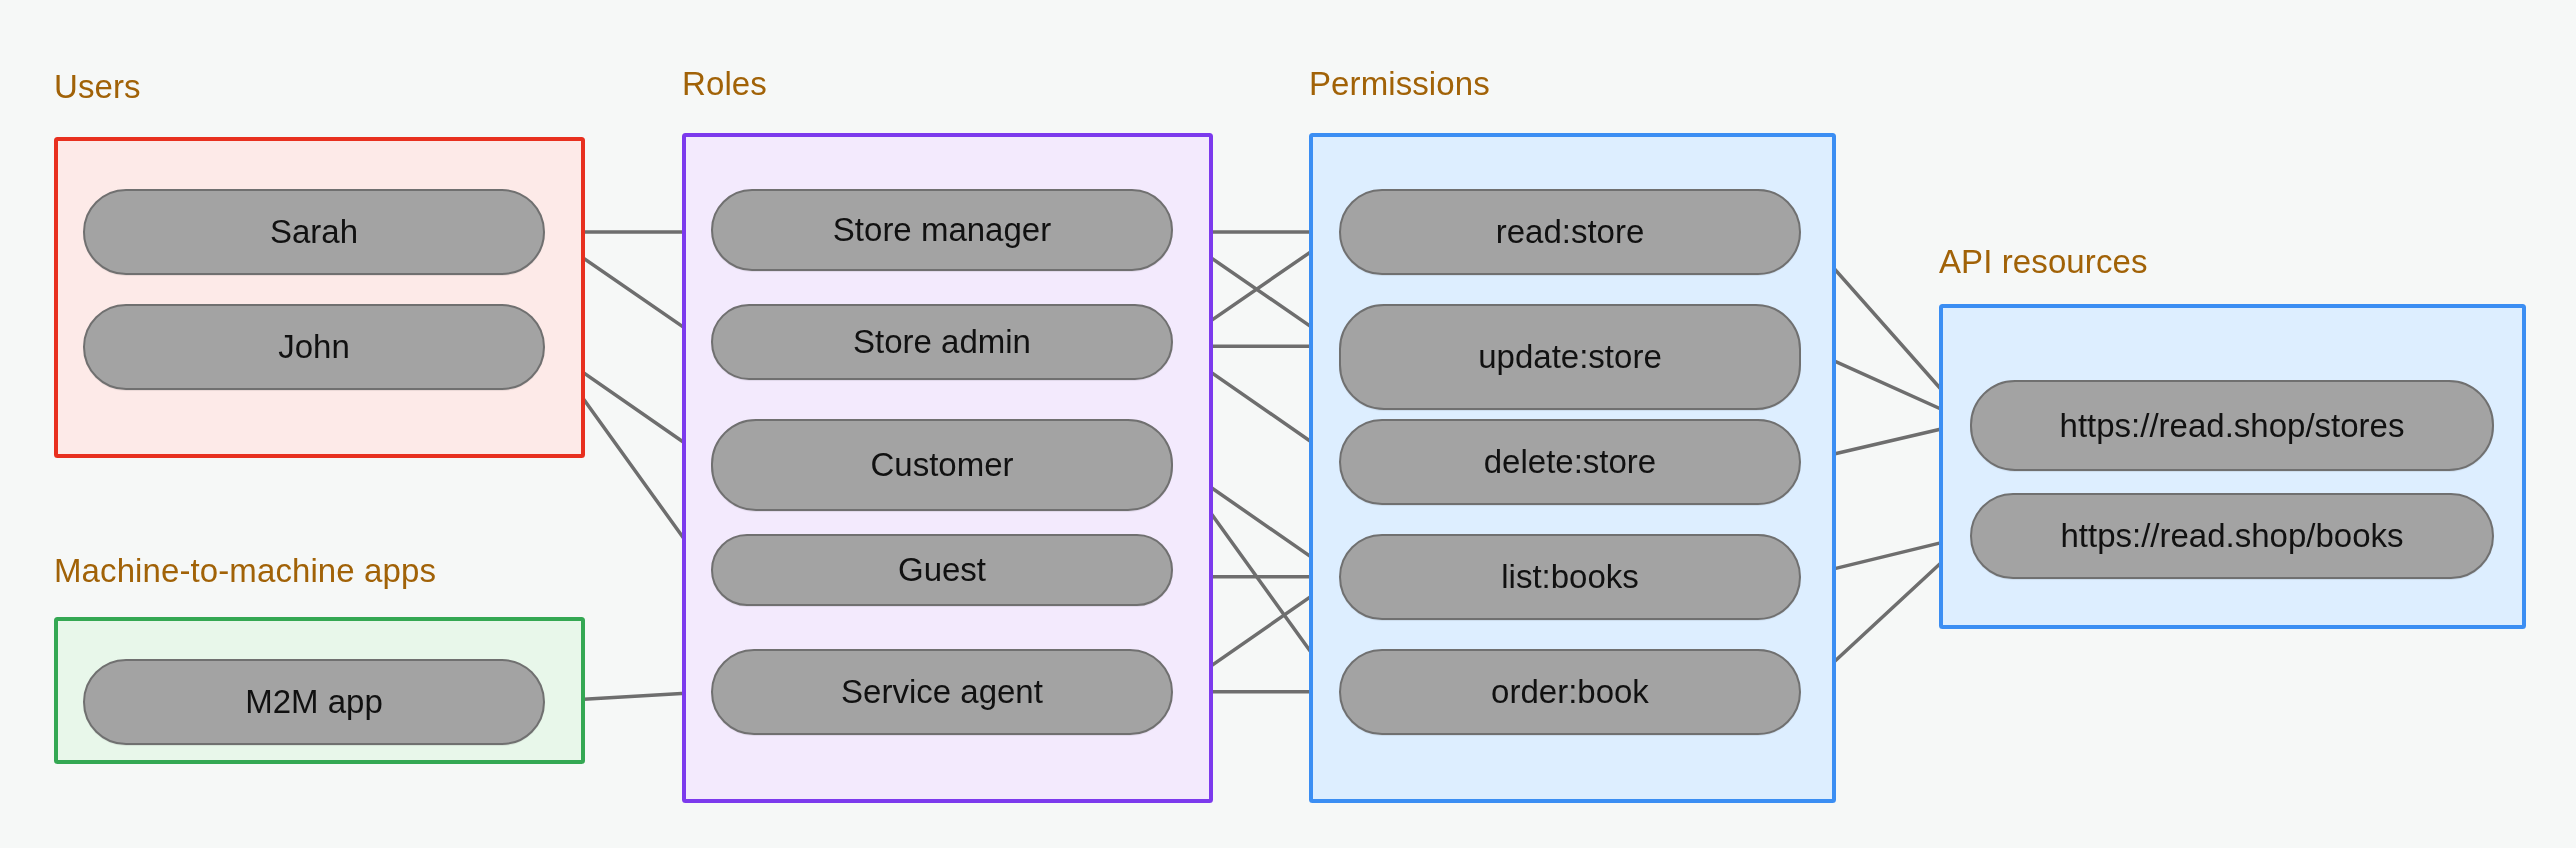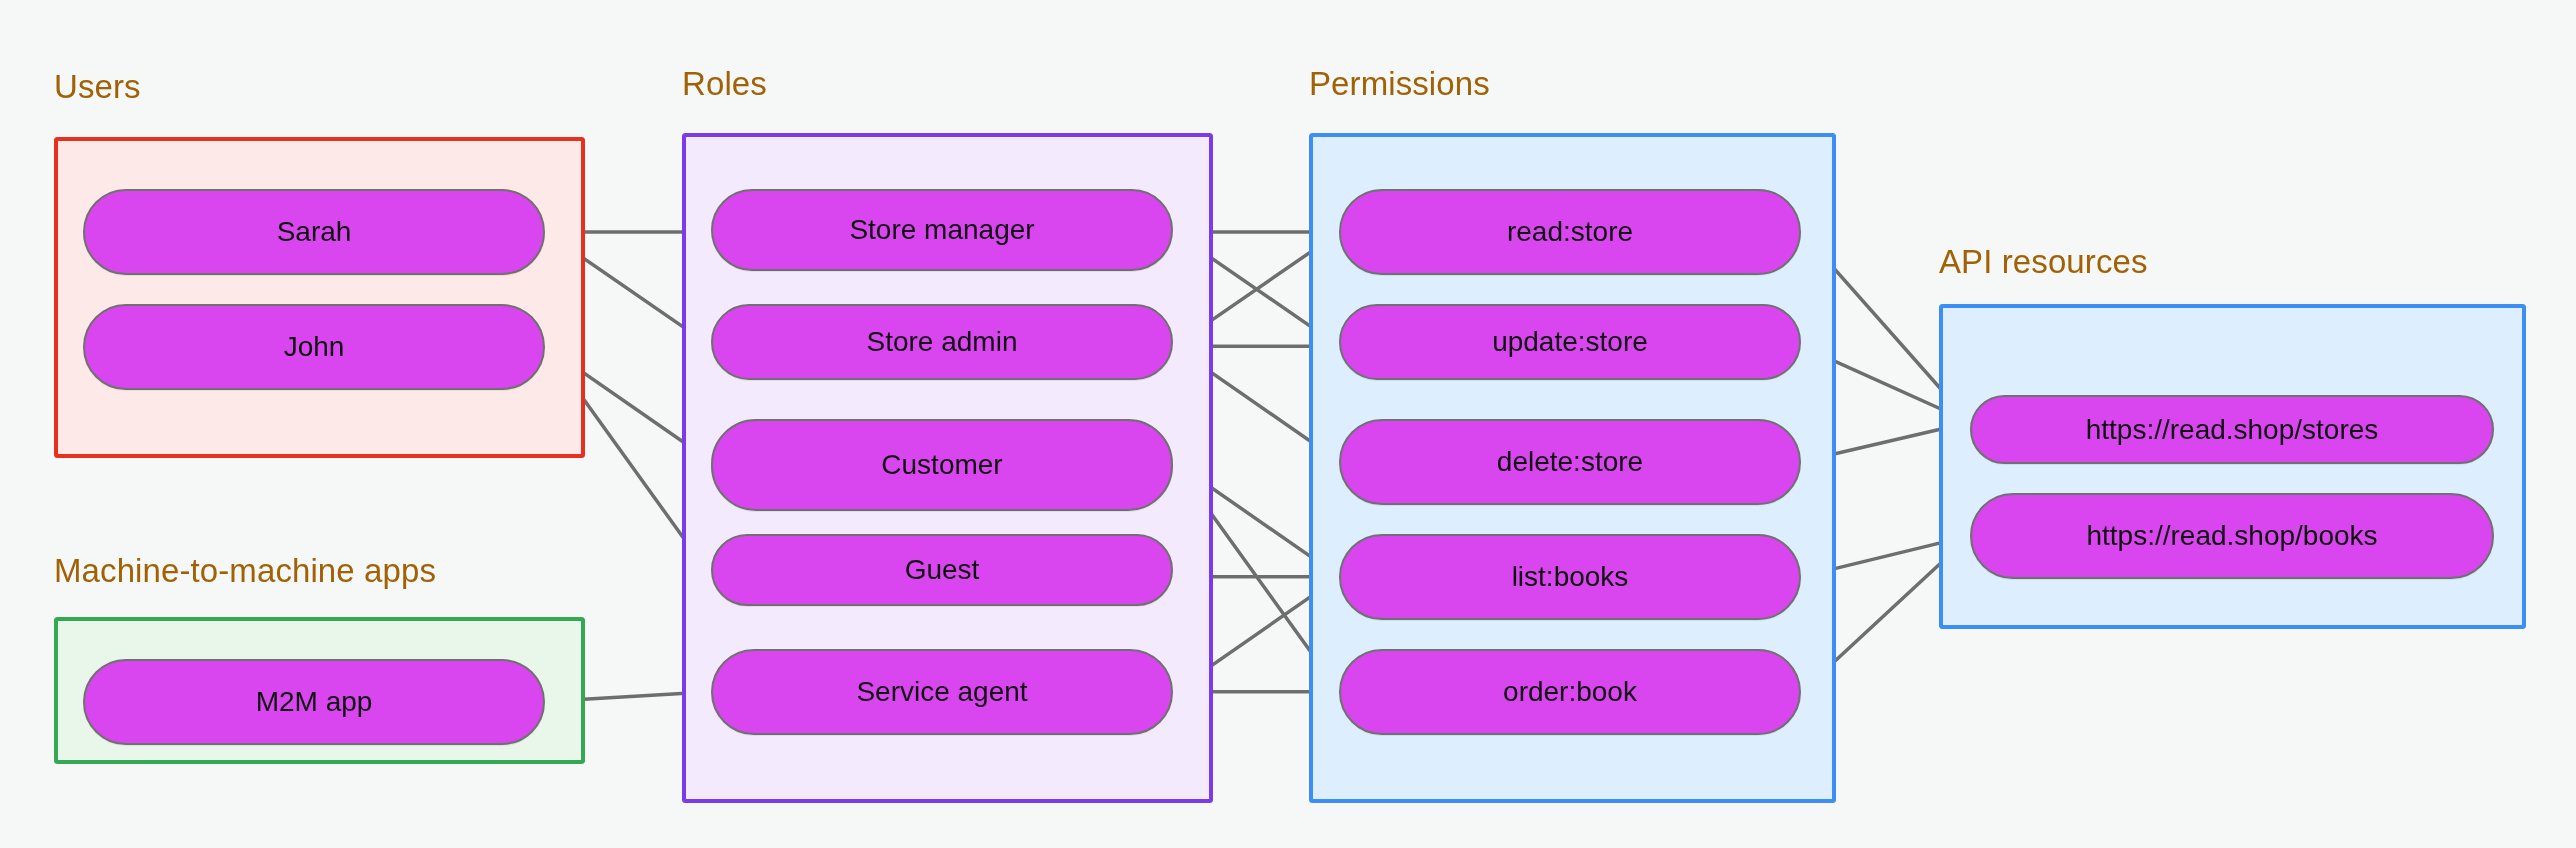--- a/index.html
+++ b/index.html
@@ -21,27 +21,27 @@
   .container{
     position:absolute;
     box-sizing:border-box;
     border-width:4.4px;
     border-style:solid;
     border-radius:3.5px;
   }
   .pill{
     position:absolute;
     box-sizing:border-box;
-    background:#d946ef;
+    background:#a3a3a3;
     border:2.6px solid #707070;
     border-radius:45px;
     display:flex;
     align-items:center;
     justify-content:center;
-    font-size:28px;
+    font-size:33px;
     color:#111111;
     white-space:nowrap;
     box-shadow:0 0.9px 0.9px rgba(0,0,0,0.08);
   }
 </style>
 </head>
 <body>
 
 <div id="stage">
   <svg class="edges" id="edge-layer" viewBox="0 0 2952 972">
@@ -107,35 +107,35 @@
         <span>Guest</span>
       </div>
       <div class="pill" style="left: 711px; top: 649px; width: 462px; height: 86px;">
         <span>Service agent</span>
       </div>
       <div class="group-label" style="left: 1309px; top: 65px;">Permissions</div>
       <div class="container" style="left: 1309px; top: 133px; width: 527px; height: 670px; border-color: rgb(59, 142, 243); background: rgb(221, 238, 255);"></div>
       <div class="pill" style="left: 1339px; top: 189px; width: 462px; height: 86px;">
         <span>read:store</span>
       </div>
-      <div class="pill" style="left: 1339px; top: 304px; width: 462px; height: 76px;">
+      <div class="pill" style="left: 1339px; top: 304px; width: 462px; height: 106px;">
         <span>update:store</span>
       </div>
       <div class="pill" style="left: 1339px; top: 419px; width: 462px; height: 86px;">
         <span>delete:store</span>
       </div>
       <div class="pill" style="left: 1339px; top: 534px; width: 462px; height: 86px;">
         <span>list:books</span>
       </div>
       <div class="pill" style="left: 1339px; top: 649px; width: 462px; height: 86px;">
         <span>order:book</span>
       </div>
       <div class="group-label" style="left: 1939px; top: 243px;">API resources</div>
       <div class="container" style="left: 1939px; top: 304px; width: 587px; height: 325px; border-color: rgb(59, 142, 243); background: rgb(221, 238, 255);"></div>
-      <div class="pill" style="left: 1970px; top: 380px; width: 524px; height: 69px; margin-top: 15px;">
+      <div class="pill" style="left: 1970px; top: 380px; width: 524px; height: 91px;">
         <span>https://read.shop/stores</span>
       </div>
       <div class="pill" style="left: 1970px; top: 493px; width: 524px; height: 86px;">
         <span>https://read.shop/books</span>
       </div>
     </div>
 </div>
 
 
 </body></html>

